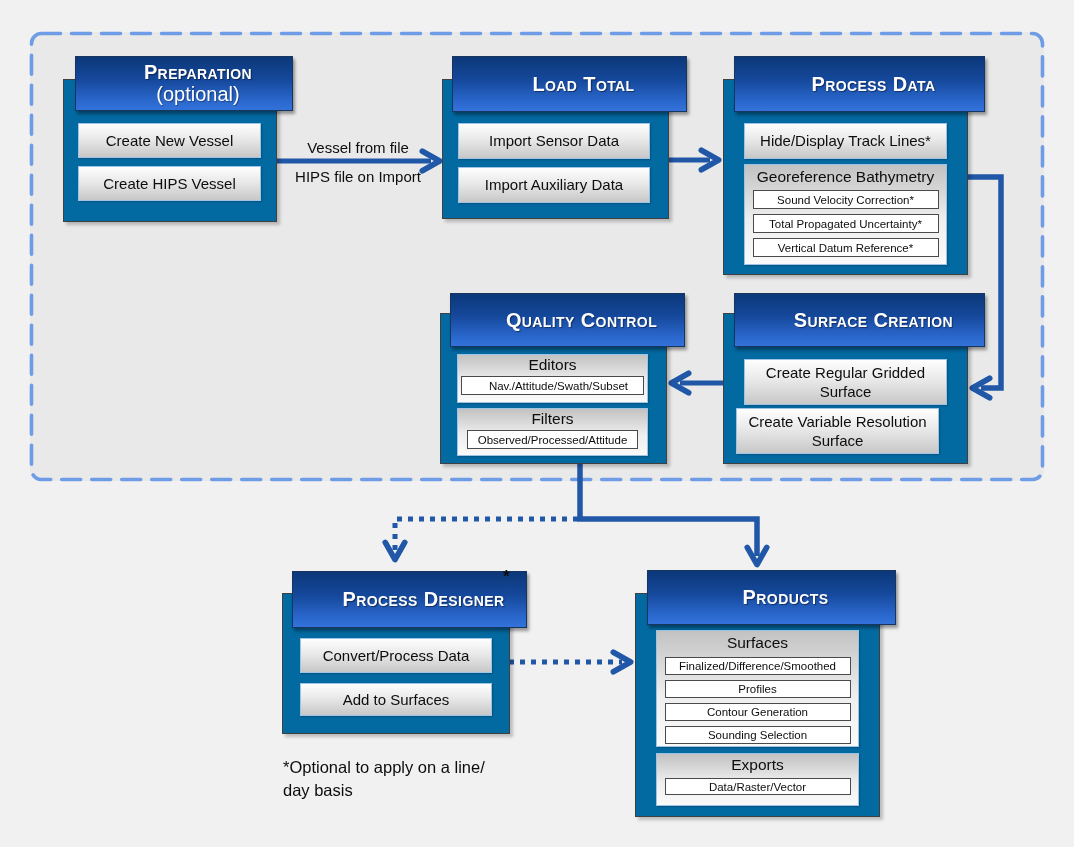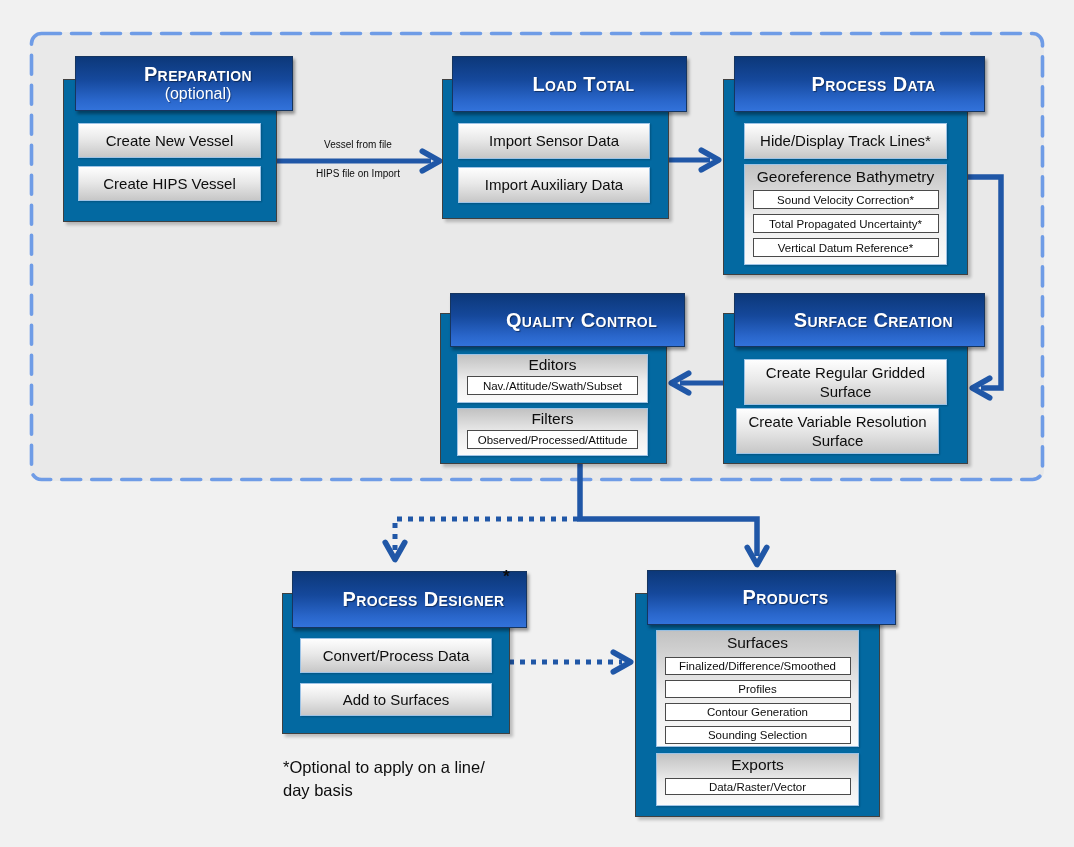--- a/index.html
+++ b/index.html
@@ -7,34 +7,34 @@
           font-family:"Liberation Sans",sans-serif;color:#111;overflow:hidden;}
   .region{position:absolute;left:30px;top:32px;width:1014px;height:449px;
           background:#e9e9e9;border-radius:10px;z-index:0;}
   svg.overlay{position:absolute;left:0;top:0;z-index:1;pointer-events:none;}
   .hdr{position:absolute;z-index:3;display:flex;flex-direction:column;align-items:center;
        justify-content:center;text-align:center;color:#fff;
        background:linear-gradient(180deg,#0c3879 0%,#15489b 42%,#2a67cc 82%,#3272da 100%);
        border:1px solid #16355f;box-shadow:2px 3px 3px rgba(0,0,0,0.38);padding-left:28px;}
   .hdr-title{font-variant:small-caps;font-weight:bold;font-size:20px;letter-spacing:.4px;
        text-shadow:1px 1px 1px rgba(0,0,0,0.45);line-height:1.05;}
-  .hdr-sub{font-size:16px;line-height:1.15;text-shadow:1px 1px 1px rgba(0,0,0,0.35);}
+  .hdr-sub{font-size:20px;line-height:1.15;text-shadow:1px 1px 1px rgba(0,0,0,0.35);}
   .panel{position:absolute;z-index:2;background:#0369a1;border:1.5px solid #404040;
        box-shadow:3px 3px 3px rgba(0,0,0,0.22);}
   .btn{position:absolute;display:flex;align-items:center;justify-content:center;text-align:center;
        font-size:15px;line-height:1.3;color:#0d0d0d;
        background:linear-gradient(180deg,#fefefe 0%,#e9e9e9 45%,#c7c7c7 100%);
        border:1.5px solid #9dc3e6;box-shadow:1px 1px 1.5px rgba(0,0,0,0.2);}
   .grp{position:absolute;display:flex;flex-direction:column;align-items:center;
        background:linear-gradient(180deg,#c2c2c2 0%,#eeeeee 55%,#fafafa 100%);
        border:1.5px solid #9dc3e6;box-shadow:1px 1px 1.5px rgba(0,0,0,0.2);}
   .grp-title{font-size:15.5px;color:#0d0d0d;text-align:center;}
   .sub{display:flex;align-items:center;justify-content:center;background:#fff;
        border:1px solid #4a4a4a;font-size:11.5px;white-space:nowrap;color:#0d0d0d;}
-  .lbl{position:absolute;z-index:2;font-size:10px;color:#0d0d0d;text-align:center;}
+  .lbl{position:absolute;z-index:2;font-size:15px;color:#0d0d0d;text-align:center;}
   .asterisk{position:absolute;z-index:4;font-size:17px;font-weight:bold;color:#0d0d0d;}
   .footnote{position:absolute;z-index:2;font-size:16.5px;line-height:1.4;color:#0d0d0d;text-align:left;}
 </style>
 </head>
 <body>
 
 <div class="canvas">
 
   <div class="region"></div>
 
@@ -91,21 +91,21 @@
     <div class="btn" style="left:20px;top:45px;width:201px;height:44px;">Create Regular Gridded Surface</div>
     <div class="btn" style="left:12px;top:94px;width:201px;height:44px;">Create Variable Resolution Surface</div>
   </div>
   <div class="hdr" style="left:734px;top:293px;width:221px;height:52px;">
     <div class="hdr-title">Surface Creation</div>
   </div>
 
   <div class="panel" style="left:440px;top:313px;width:225px;height:149px;">
     <div class="grp" style="left:16px;top:40px;width:189px;height:47px;">
       <div class="grp-title" style="margin-top:1px;margin-bottom:2px;">Editors</div>
-      <div class="sub" style="width:169px;height:17px;">Nav./Attitude/Swath/Subset</div>
+      <div class="sub" style="width:169px;height:17px;padding-left:12px;">Nav./Attitude/Swath/Subset</div>
     </div>
     <div class="grp" style="left:16px;top:94px;width:189px;height:46px;">
       <div class="grp-title" style="margin-top:1px;margin-bottom:2px;">Filters</div>
       <div class="sub" style="width:169px;height:17px;">Observed/Processed/Attitude</div>
     </div>
   </div>
   <div class="hdr" style="left:450px;top:293px;width:205px;height:52px;">
     <div class="hdr-title">Quality Control</div>
   </div>
 

